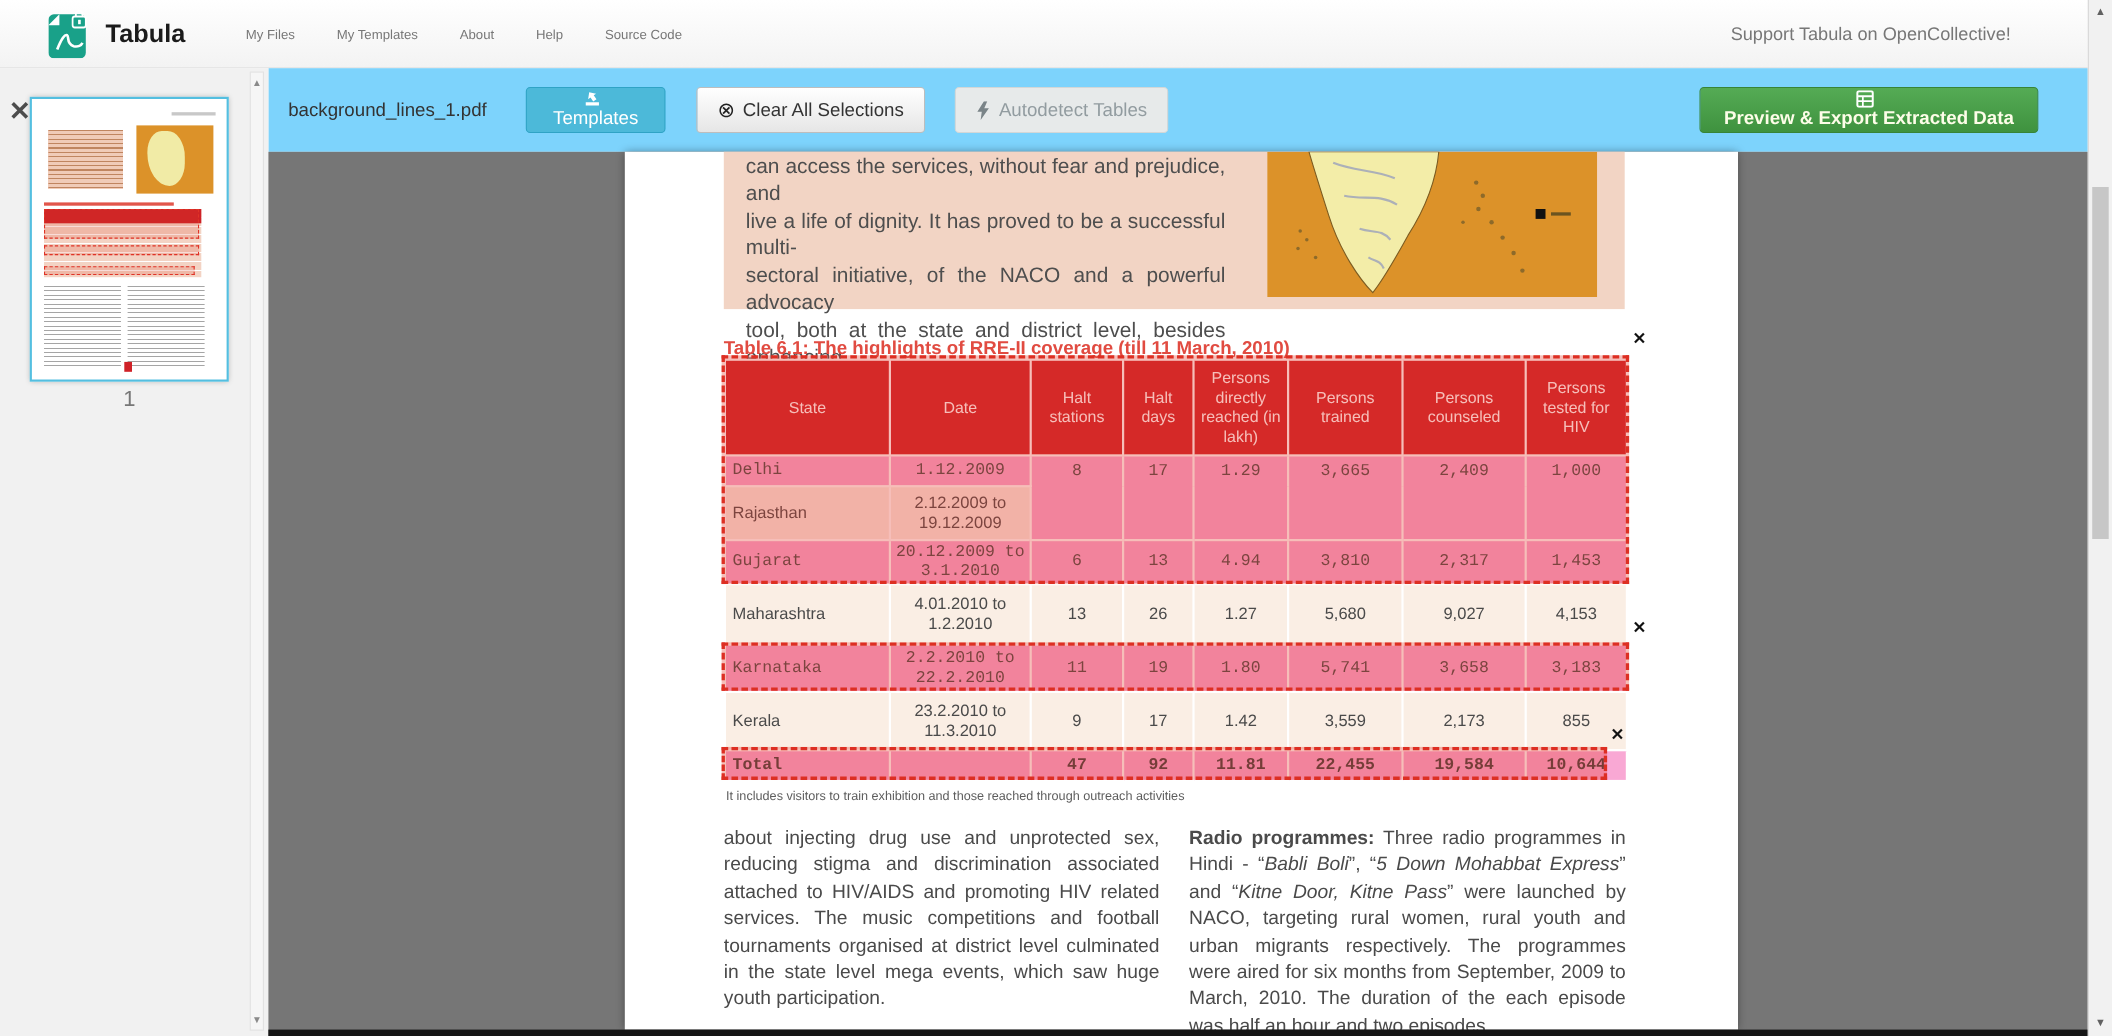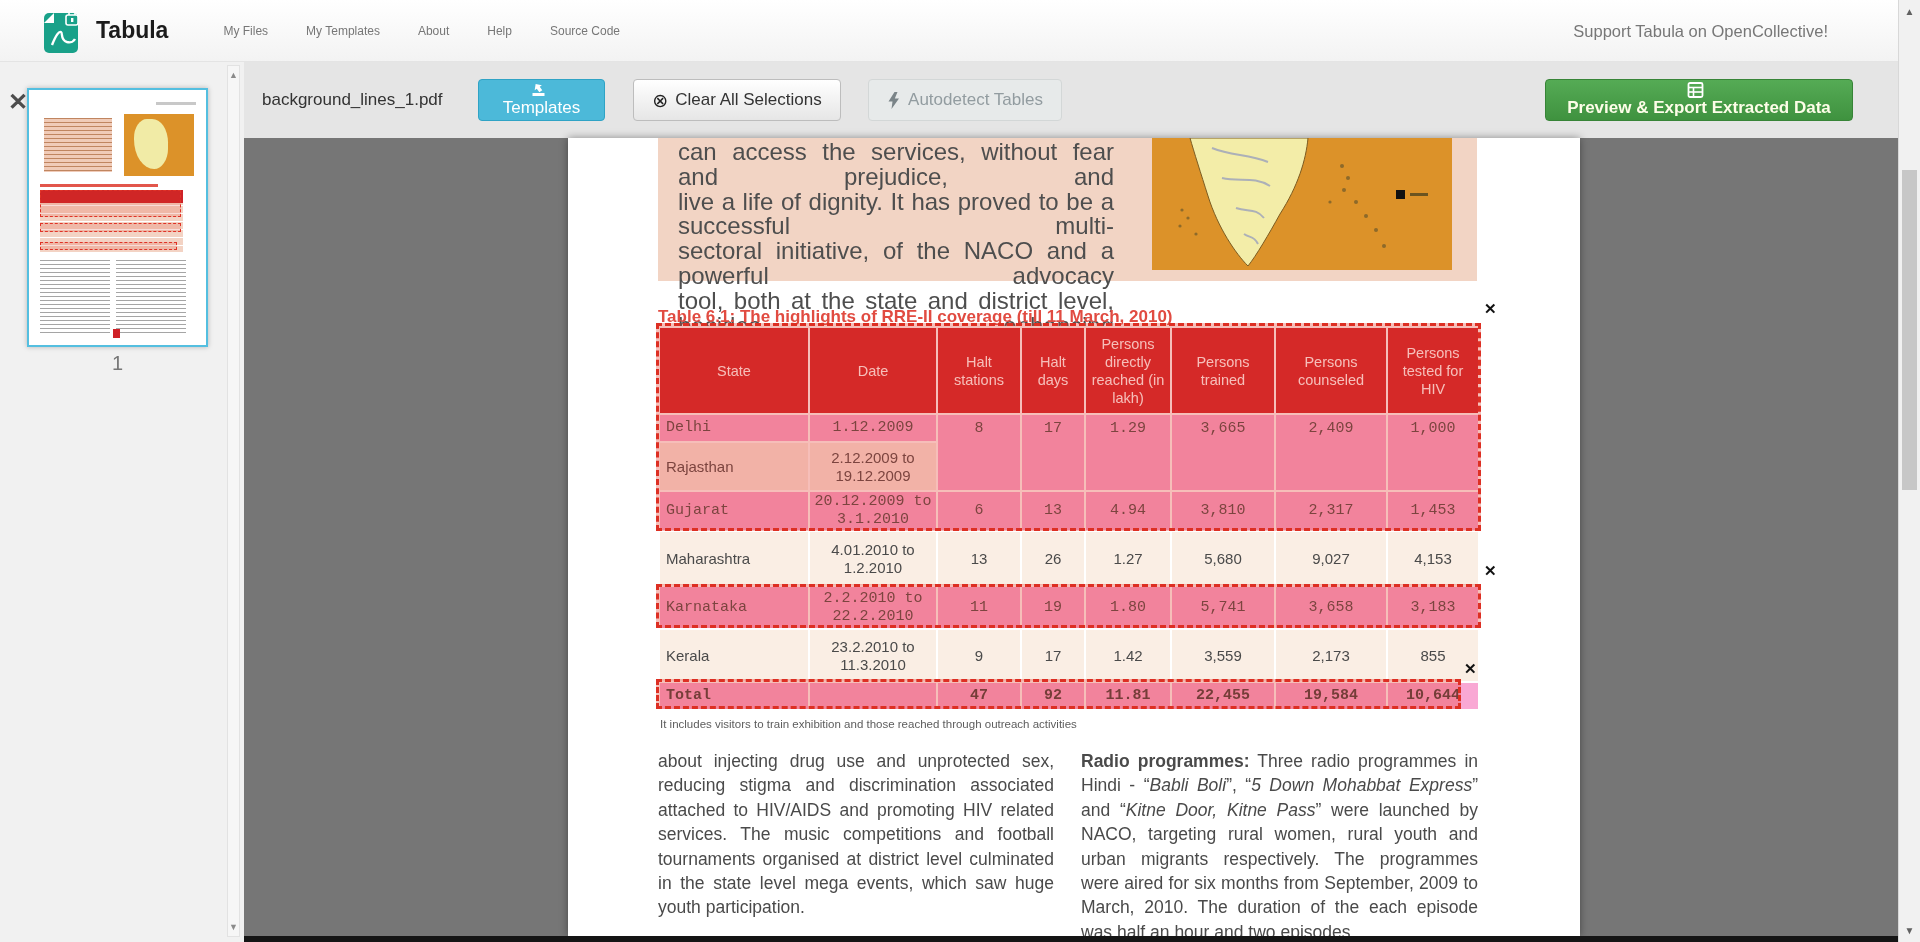--- a/index.html
+++ b/index.html
@@ -13,21 +13,21 @@
             display:flex; align-items:center; }
   .brand { display:flex; align-items:center; margin-left:44px; cursor:pointer; }
   .brand-logo { width:40px; height:44px; margin-right:12px; }
   .brand-name { font-size:23px; font-weight:bold; color:#1b1b1b; }
   .nav-links { display:flex; align-items:center; margin-left:36px; }
   .nav-link { font-size:12px; color:#777; margin:0 19px; text-decoration:none; cursor:pointer; }
   .nav-right { position:absolute; right:70px; top:0; height:62px; display:flex; align-items:center;
                font-size:16.5px; color:#777; cursor:pointer;text-align:center; }
 
   
-  .toolbar { position:absolute; left:244px; top:62px; width:1654px; height:76px; background:#e5e5e5; }
+  .toolbar { position:absolute; left:244px; top:62px; width:1654px; height:76px; background:#7dd3fc; }
   .filename { position:absolute; left:18px; top:0; height:76px; display:flex; align-items:center;
               font-size:17px; color:#333; }
   .btn { position:absolute; top:17px; height:42px; border-radius:4px; display:flex; align-items:center;
          justify-content:center; font-size:17px; cursor:pointer; }
   .btn-templates { left:234px; width:127px; background:#4cb9d9; border:1px solid #2fa3c5; color:#fff;flex-direction:column; }
   .btn-clear { left:389px; width:208px; background:linear-gradient(#ffffff,#e6e6e6);
                border:1px solid #bdbdbd; color:#333; }
   .btn-auto { left:624px; width:194px; background:#e7eaea; border:1px solid #d3d7d7;
               color:#929ca0; cursor:default; }
   .btn-export { right:45px; width:308px; background:linear-gradient(#55ab55,#3f923f);
@@ -63,21 +63,21 @@
   .sb-scroll .arr { position:absolute; left:0; width:100%; text-align:center; font-size:9px; color:#8a8a8a;
                     cursor:pointer; }
 
   
   .viewer { position:absolute; left:244px; top:138px; width:1654px; height:804px; background:#767676; }
   .viewer-bottom { position:absolute; left:0; bottom:0; width:100%; height:6px; background:#151515; }
   .pdf-page { position:absolute; left:324px; top:0; width:1012px; height:798px; background:#fff;
               box-shadow:0 0 8px rgba(0,0,0,.4); }
 
   .intro-box { position:absolute; left:90px; top:0; width:819px; height:143px; background:#f2d4c4; }
-  .intro-text { position:absolute; left:20px; top:2px; width:436px; font-size:24px; line-height:24.8px;
+  .intro-text { position:absolute; left:20px; top:2px; width:436px; font-size:19px; line-height:24.8px;
                 color:#4e4e4e; }
   .intro-line { text-align:justify; text-align-last:justify; }
   .intro-line:last-child { text-align-last:left; }
   .map { position:absolute; left:494px; top:0; width:300px; height:132px; }
 
   .pdf-title { position:absolute; left:90px; top:169px; font-size:17px; font-weight:600; color:#e14b41; }
 
   .pdf-table { position:absolute; left:90px; top:188px; border-collapse:collapse; table-layout:fixed;
                width:820px; font-size:15px; color:#4a4a4a; }
   .pdf-table th, .pdf-table td { border:2px solid #fff; padding:1px 3px; }

